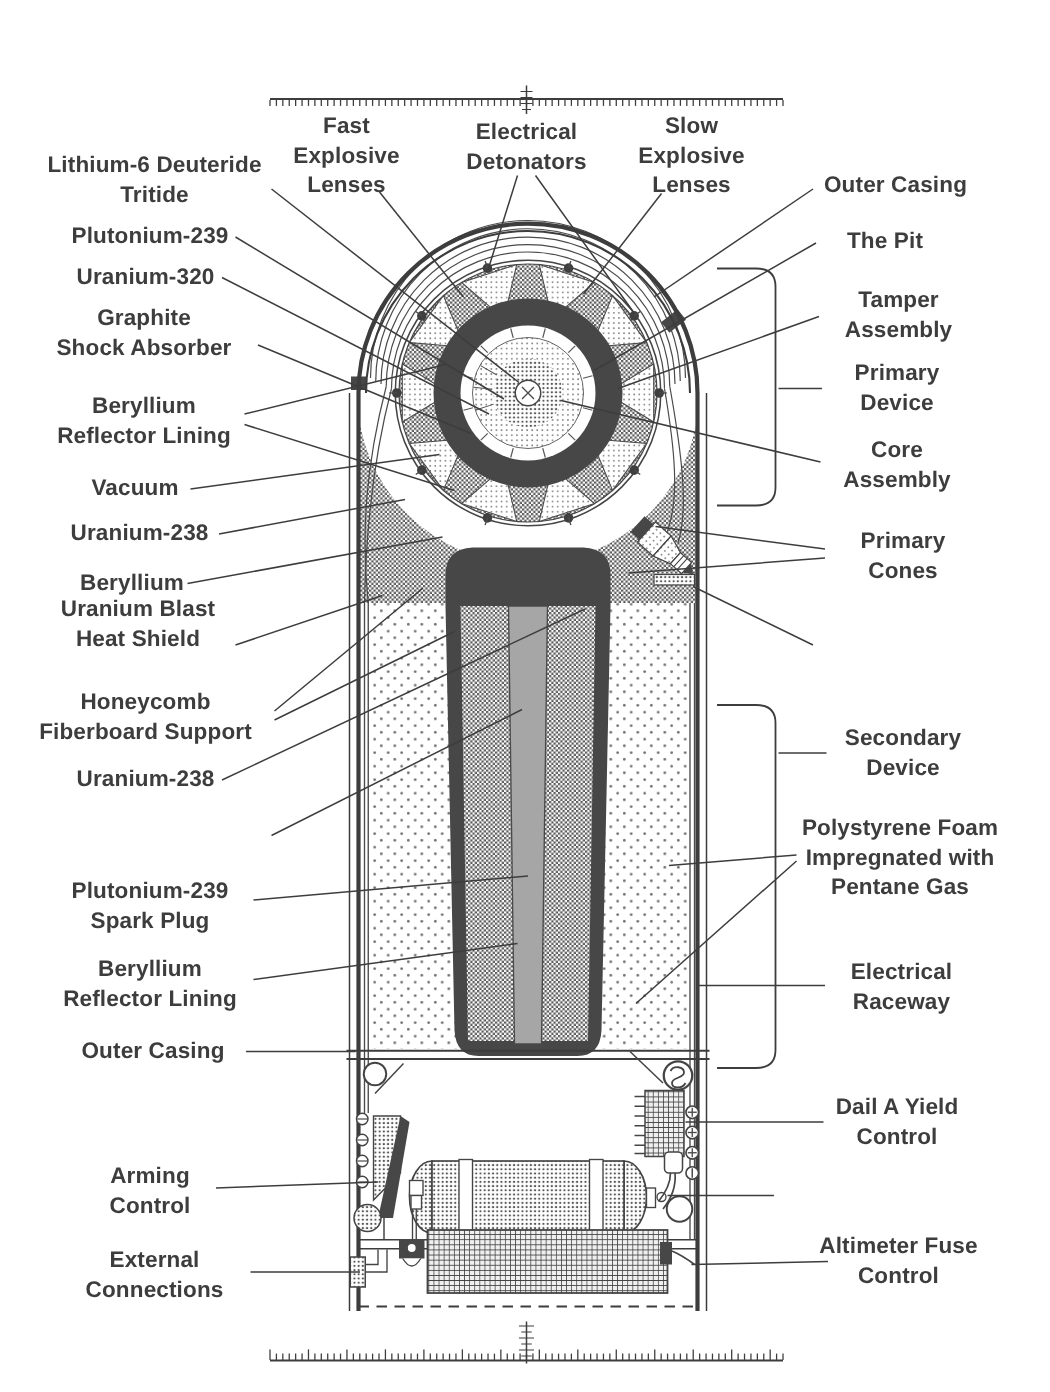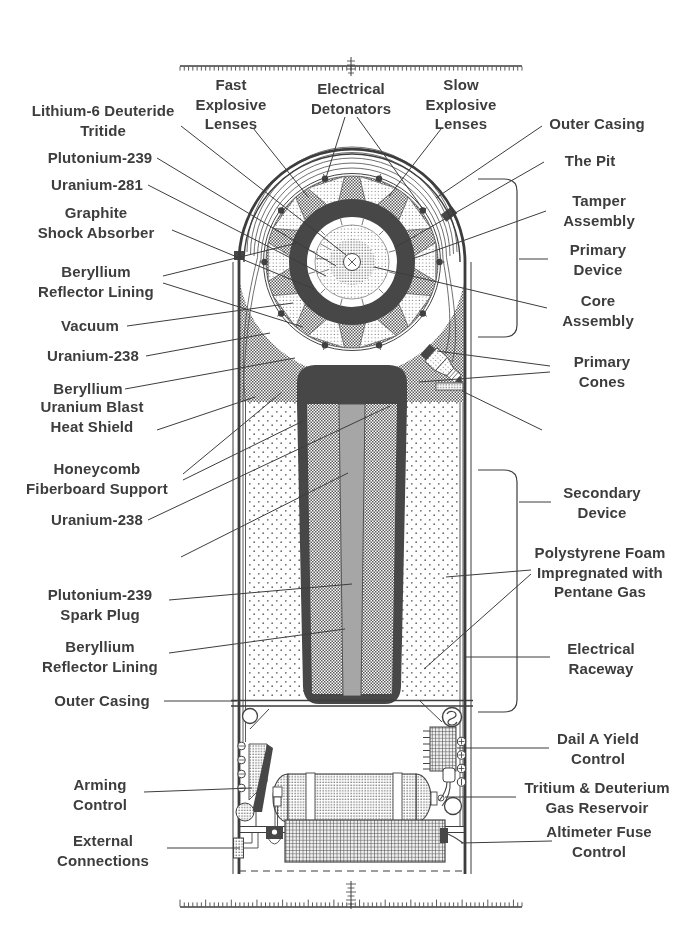--- a/index.html
+++ b/index.html
@@ -465,21 +465,21 @@
 Lenses</div>
 <div class="lbl" style="left:351px;top:98px">Electrical
 Detonators</div>
 <div class="lbl" style="left:461px;top:104px">Slow
 Explosive
 Lenses</div>
 
 <div class="lbl" style="left:103px;top:120px">Lithium-6 Deuteride
 Tritide</div>
 <div class="lbl" style="left:100px;top:158px">Plutonium-239</div>
-<div class="lbl" style="left:97px;top:185px">Uranium-281</div>
+<div class="lbl" style="left:97px;top:185px">Uranium-320</div>
 <div class="lbl" style="left:96px;top:222px">Graphite
 Shock Absorber</div>
 <div class="lbl" style="left:96px;top:281px">Beryllium
 Reflector Lining</div>
 <div class="lbl" style="left:90px;top:326px">Vacuum</div>
 <div class="lbl" style="left:93px;top:356px">Uranium-238</div>
 <div class="lbl" style="left:88px;top:389px">Beryllium</div>
 <div class="lbl" style="left:92px;top:416px">Uranium Blast
 Heat Shield</div>
 <div class="lbl" style="left:97px;top:478px">Honeycomb
@@ -507,18 +507,16 @@
 Cones</div>
 <div class="lbl" style="left:602px;top:502px">Secondary
 Device</div>
 <div class="lbl" style="left:600px;top:572px">Polystyrene Foam
 Impregnated with
 Pentane Gas</div>
 <div class="lbl" style="left:601px;top:658px">Electrical
 Raceway</div>
 <div class="lbl" style="left:598px;top:748px">Dail A Yield
 Control</div>
-<div class="lbl" style="left:597px;top:797px">Tritium &amp; Deuterium
-Gas Reservoir</div>
 <div class="lbl" style="left:599px;top:841px">Altimeter Fuse
 Control</div>
 
 </div>
 
 </body></html>

